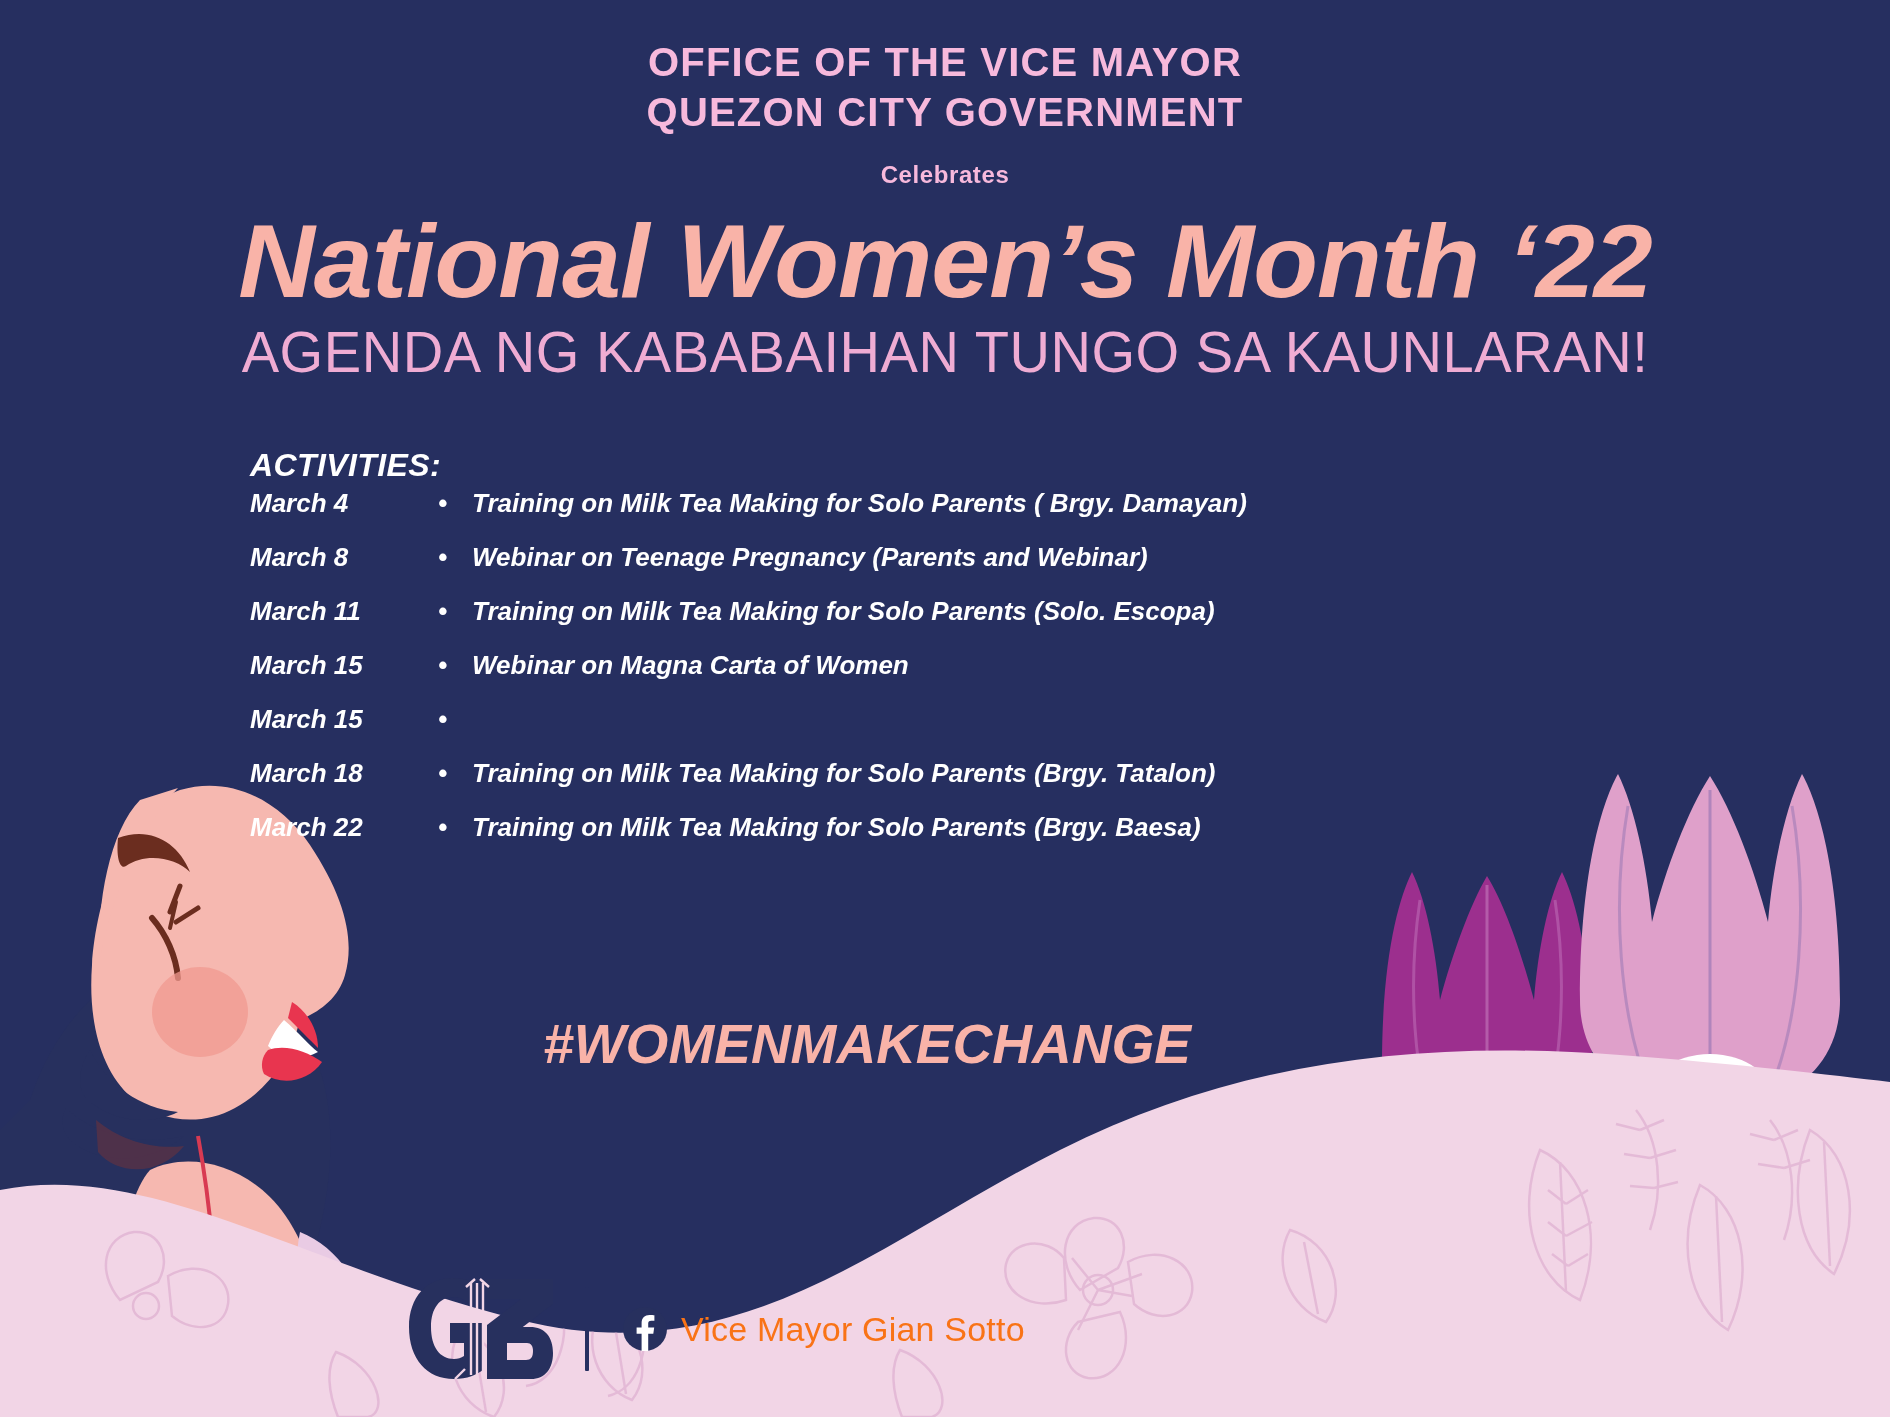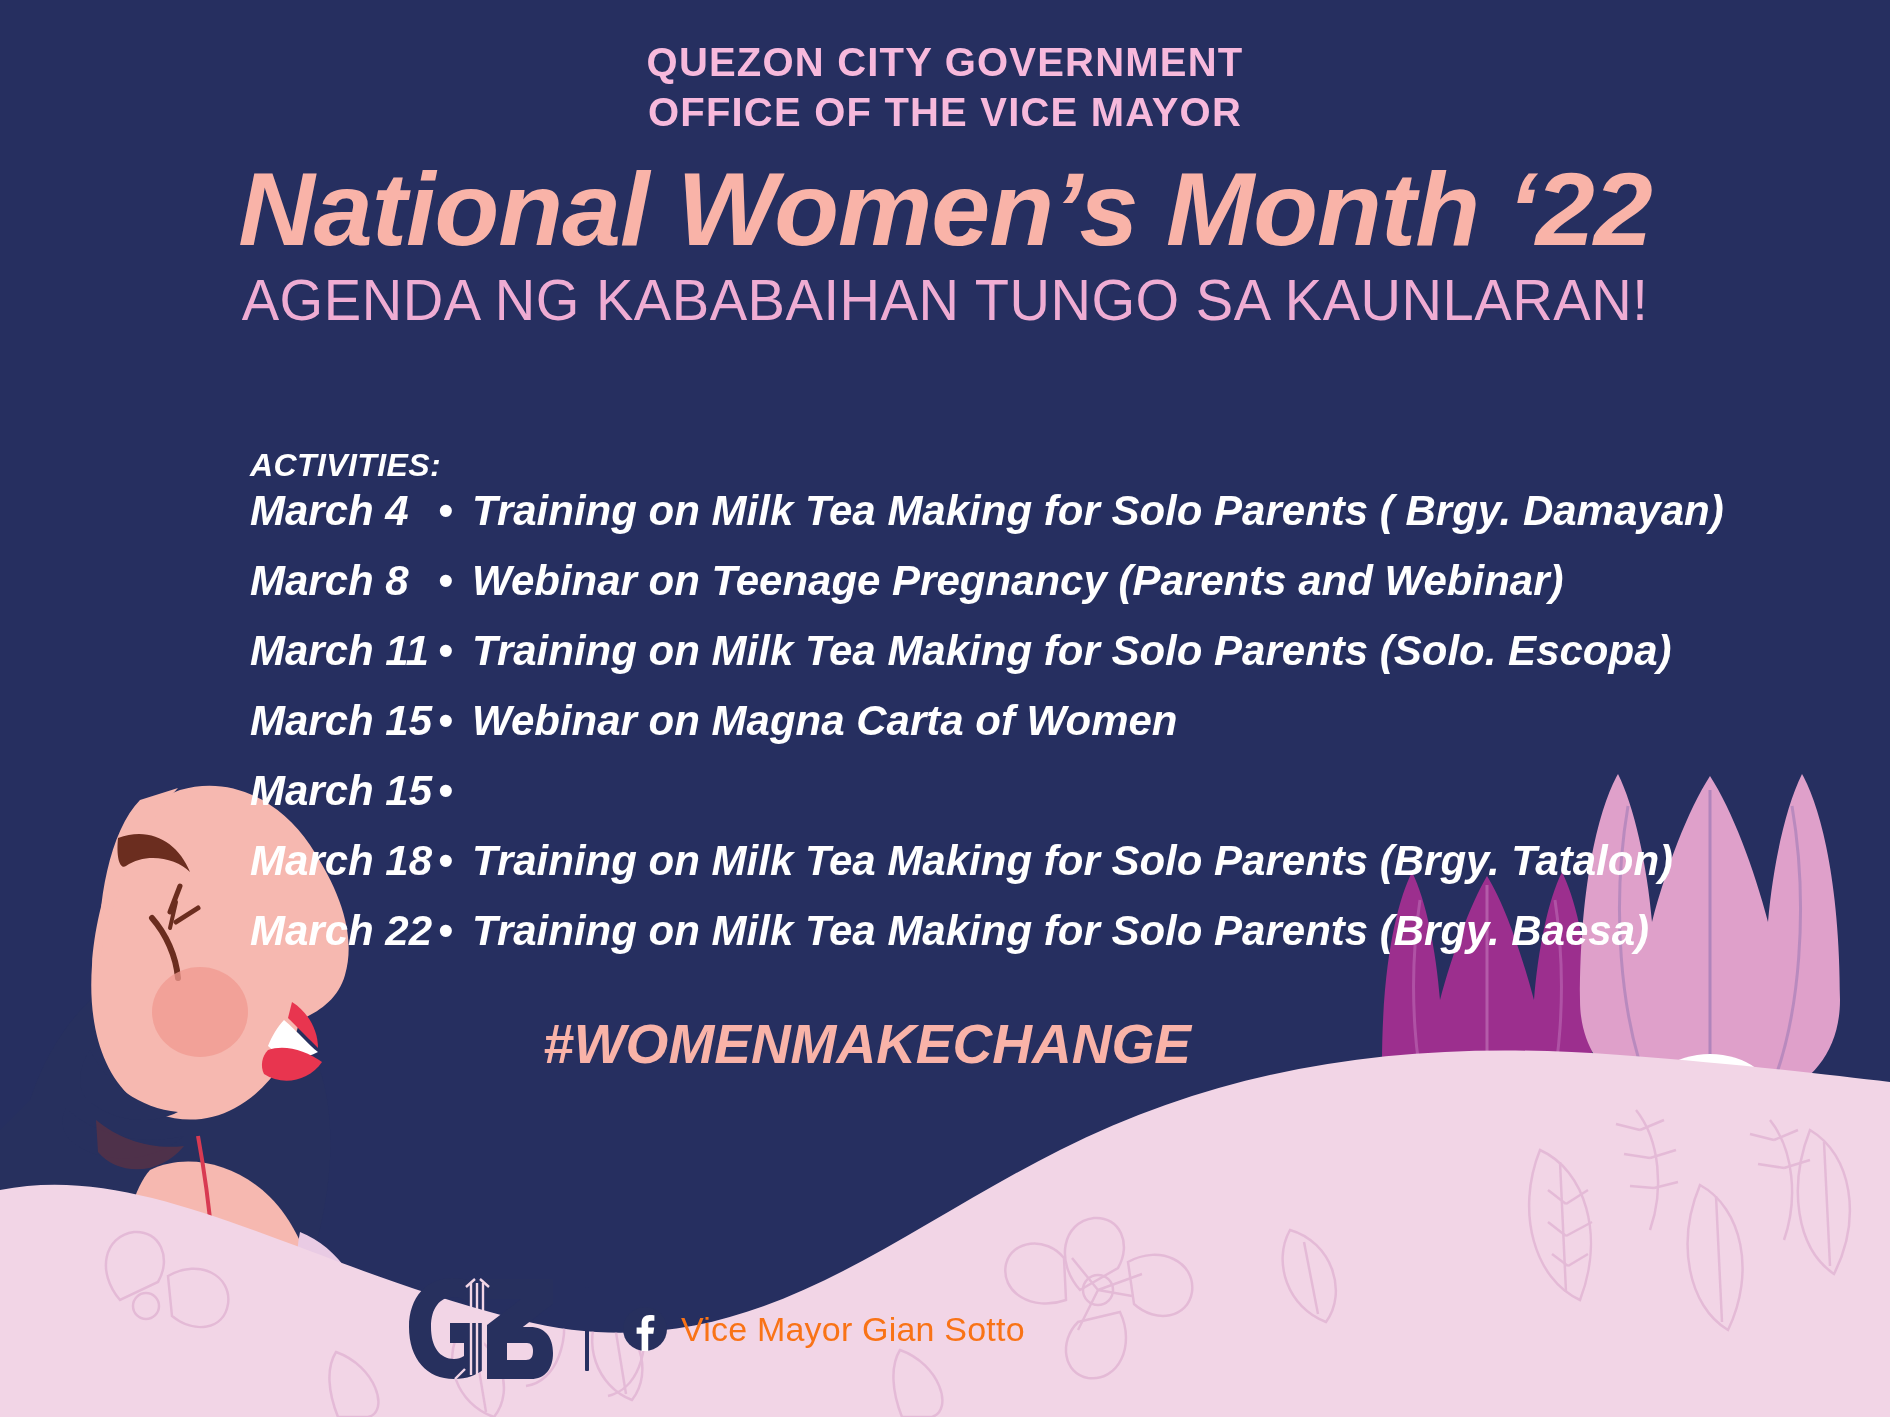--- a/index.html
+++ b/index.html
@@ -70,21 +70,21 @@
     font-size:32px;
     font-weight:bold;
     font-style:italic;
     letter-spacing:0.4px;
     margin-bottom:6px;
   }
   .activity-row {
     display:flex;
     align-items:baseline;
     color:#ffffff;
-    font-size:42px;
+    font-size:26px;
     font-weight:bold;
     font-style:italic;
     line-height:1;
     margin-bottom:28px;
     white-space:nowrap;
   }
   .activity-date { width:188px; flex:0 0 188px; }
   .activity-bullet { width:34px; flex:0 0 34px; }
   .activity-text { flex:1 1 auto; }
 
@@ -269,22 +269,23 @@
         <path d="M520,1250 C556,1236 592,1256 588,1288 C584,1316 548,1322 526,1300 Z"></path>
         <path d="M604,1262 C636,1248 668,1268 664,1298 C660,1324 628,1328 608,1308 Z"></path>
         <path d="M690,1255 C722,1241 756,1261 752,1291 C748,1317 716,1321 696,1301 Z"></path>
         <path d="M560,1300 C572,1340 556,1382 526,1386"></path>
         <path d="M640,1312 C652,1352 636,1390 608,1396"></path>
       </g>
     </g>
   </svg>
 
   <div class="header-block">
+    <div class="org-line">OFFICE OF THE VICE MAYOR</div>
     <div class="org-line">QUEZON CITY GOVERNMENT</div>
-    <div class="org-line">OFFICE OF THE VICE MAYOR</div>
+    <div class="celebrates">Celebrates</div>
     <div class="main-title">National Women’s Month ‘22</div>
     <div class="sub-title">AGENDA NG KABABAIHAN TUNGO SA KAUNLARAN!</div>
   </div>
 
   <div class="activities-block">
     <div class="activities-label">ACTIVITIES:</div>
 
     <div class="activity-row">
       <span class="activity-date">March 4</span>
       <span class="activity-bullet">•</span>

